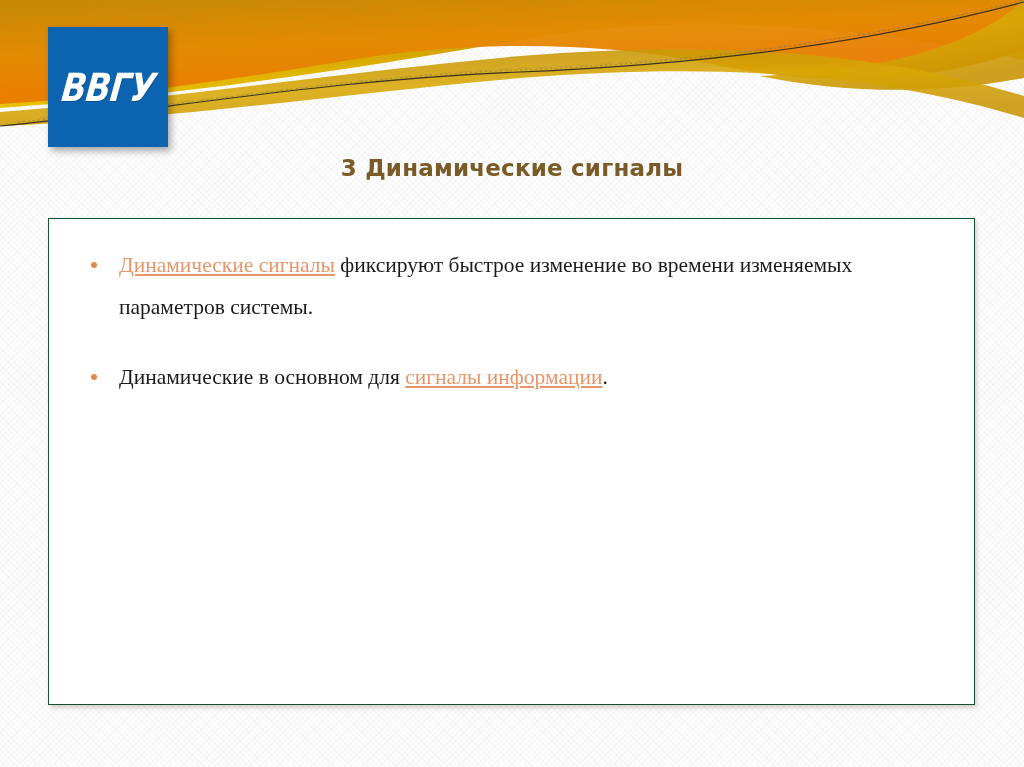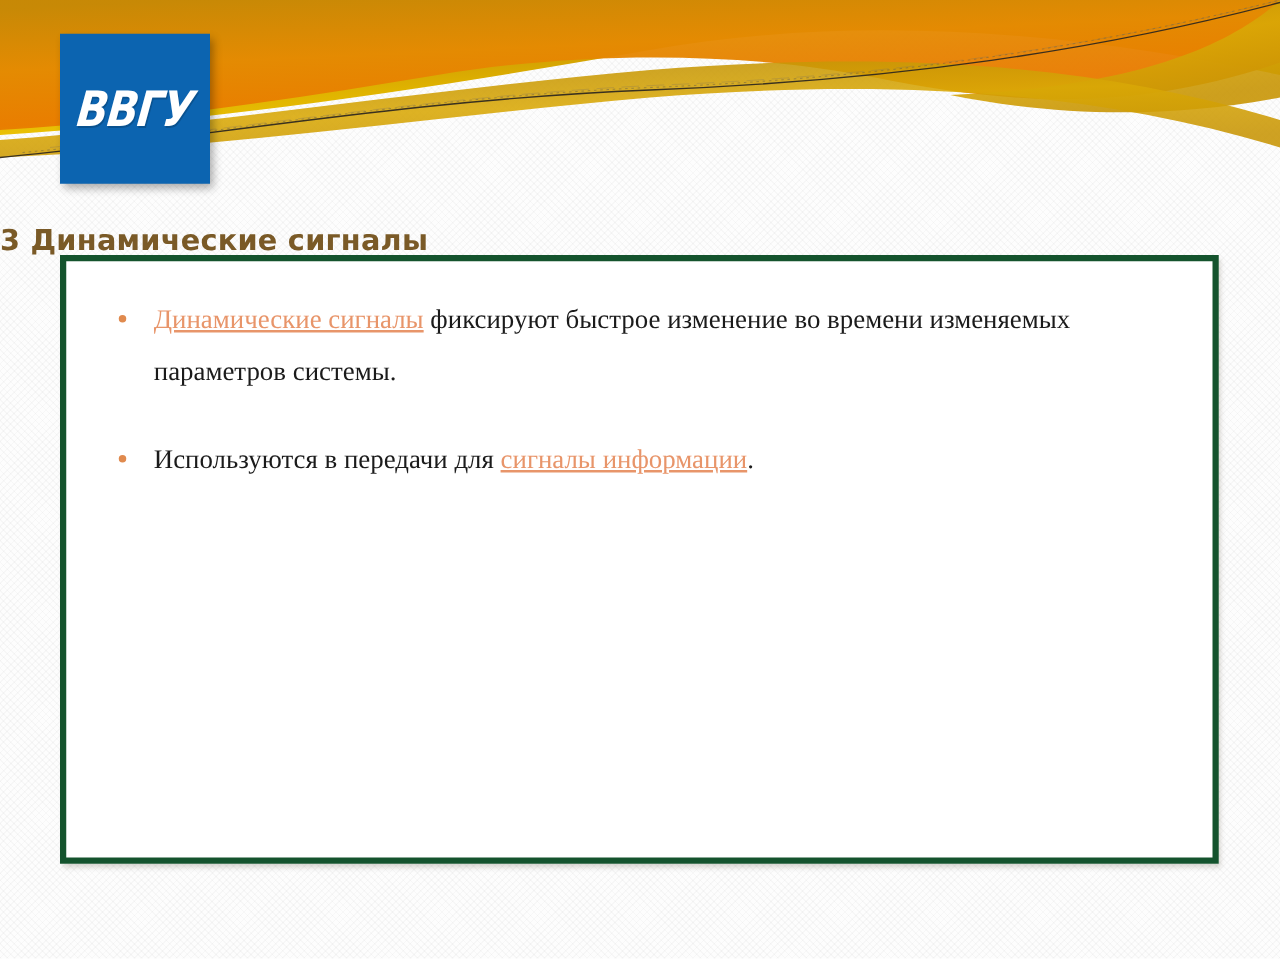--- a/index.html
+++ b/index.html
@@ -76,40 +76,40 @@
     color: #ffffff;
     transform: skewX(-6deg) scaleY(1.18);
     text-shadow: 1px 1px 0 rgba(0,0,0,0.18);
     user-select: none;
   }
 
   
   .slide-title {
     position: absolute;
     left: 0;
-    top: 180px;
-    width: 1024px;
-    text-align: left;
+    top: 155px;
+    width: 1024px;
+    text-align: center;
     font-family: "DejaVu Sans", sans-serif;
     font-weight: bold;
     font-size: 23px;
     color: #7A5A27;
     z-index: 5;
     letter-spacing: 0.2px;
   }
 
   
   .content-panel {
     position: absolute;
     left: 48px;
-    top: 204px;
+    top: 218px;
     width: 927px;
     height: 487px;
     background: #ffffff;
-    border: 5px solid #14532d;
+    border: 1px solid #14532d;
     box-shadow: 2px 3px 4px rgba(120,110,95,0.28);
     z-index: 4;
     box-sizing: border-box;
     padding: 26px 34px 10px 18px;
   }
 
   .bullet-list {
     list-style: none;
     margin: 0;
     padding: 0;
@@ -191,19 +191,19 @@
   <div class="slide-title">3 Динамические сигналы</div>
 
   <div class="content-panel">
     <ul class="bullet-list">
 
       <li class="bullet-item">
         <a class="link" href="#">Динамические сигналы</a><span> фиксируют быстрое изменение во времени изменяемых параметров системы.</span>
       </li>
 
       <li class="bullet-item">
-        <span>Используются в передачи для </span><a class="link" href="#">сигналы информации</a><span>.</span>
+        <span>Динамические в основном для </span><a class="link" href="#">сигналы информации</a><span>.</span>
       </li>
 
     </ul>
   </div>
 
 </div>
 
 </body></html>

